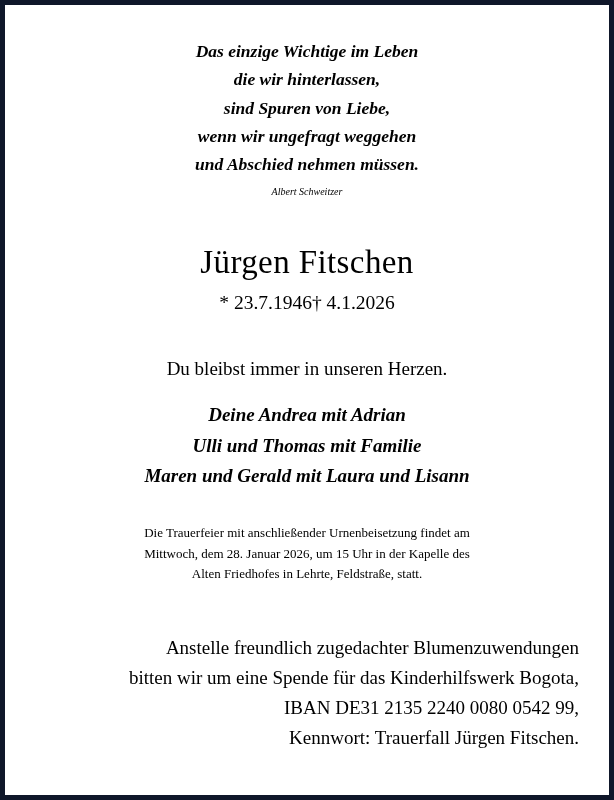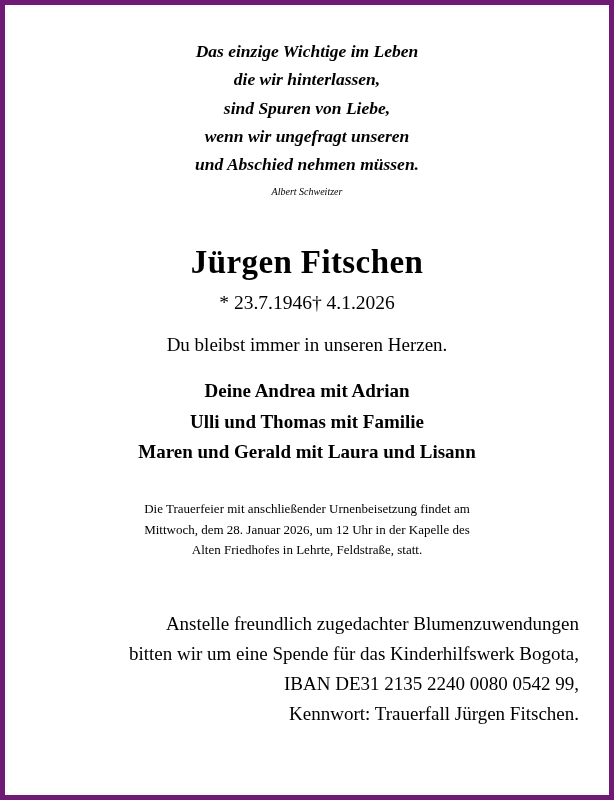--- a/index.html
+++ b/index.html
@@ -11,21 +11,21 @@
     width: 614px;
     height: 800px;
     font-family: "Liberation Serif", serif;
     color: #000000;
     overflow: hidden;
   }
   .obituary {
     box-sizing: border-box;
     width: 614px;
     height: 800px;
-    border: 5px solid #701a75;
+    border: 5px solid #0f172a;
     padding: 26px 30px 10px 30px;
     display: flex;
     flex-direction: column;
     background: #ffffff;
   }
 
   
   .poem {
     text-align: center;
     font-style: italic;
@@ -41,54 +41,55 @@
     display: block;
     font-weight: normal;
     font-size: 10px;
     margin-top: 5px;
   }
 
   
   .name {
     text-align: center;
     font-size: 33px;
-    font-weight: bold;
+    font-weight: normal;
     letter-spacing: 0.4px;
     margin-top: 44px;
   }
 
   
   .dates {
     display: flex;
     justify-content: center;
     align-items: baseline;
     font-size: 19.5px;
     margin-top: 11px;
   }
   .dates .date-item {
     white-space: nowrap;
   }
 
   
   .message {
     text-align: center;
     font-size: 19px;
-    margin-top: 20px;
+    margin-top: 44px;
   }
 
   
   .mourners {
     text-align: center;
     font-size: 19px;
     font-weight: bold;
     line-height: 1.62;
     margin-top: 20px;
   }
   .mourners .line {
     display: block;
+    font-style: italic;
   }
 
   
   .service {
     text-align: center;
     font-size: 13px;
     line-height: 1.58;
     margin-top: 31px;
   }
   .service .line {
@@ -116,21 +117,21 @@
 </style>
 </head>
 <body>
 
 <div class="obituary">
 
   <div class="poem">
     <span class="line">Das einzige Wichtige im Leben</span>
     <span class="line">die wir hinterlassen,</span>
     <span class="line">sind Spuren von Liebe,</span>
-    <span class="line">wenn wir ungefragt unseren</span>
+    <span class="line">wenn wir ungefragt weggehen</span>
     <span class="line">und Abschied nehmen müssen.</span>
     <span class="author">Albert Schweitzer</span>
   </div>
 
   <div class="name">Jürgen Fitschen</div>
 
   <div class="dates">
     <span class="date-item">* 23.7.1946</span>
     <span class="date-item">† 4.1.2026</span>
   </div>
@@ -138,21 +139,21 @@
   <div class="message">Du bleibst immer in unseren Herzen.</div>
 
   <div class="mourners">
     <span class="line">Deine Andrea mit Adrian</span>
     <span class="line">Ulli und Thomas mit Familie</span>
     <span class="line">Maren und Gerald mit Laura und Lisann</span>
   </div>
 
   <div class="service">
     <span class="line">Die Trauerfeier mit anschließender Urnenbeisetzung findet am</span>
-    <span class="line">Mittwoch, dem 28. Januar 2026, um 12 Uhr in der Kapelle des</span>
+    <span class="line">Mittwoch, dem 28. Januar 2026, um 15 Uhr in der Kapelle des</span>
     <span class="line">Alten Friedhofes in Lehrte, Feldstraße, statt.</span>
   </div>
 
   <div class="donation">
     <span class="line">Anstelle freundlich zugedachter Blumenzuwendungen</span>
     <span class="line">bitten wir um eine Spende für das Kinderhilfswerk Bogota,</span>
     <span class="line">IBAN DE31 2135 2240 0080 0542 99,</span>
     <span class="line">Kennwort: Trauerfall Jürgen Fitschen.</span>
   </div>
 

